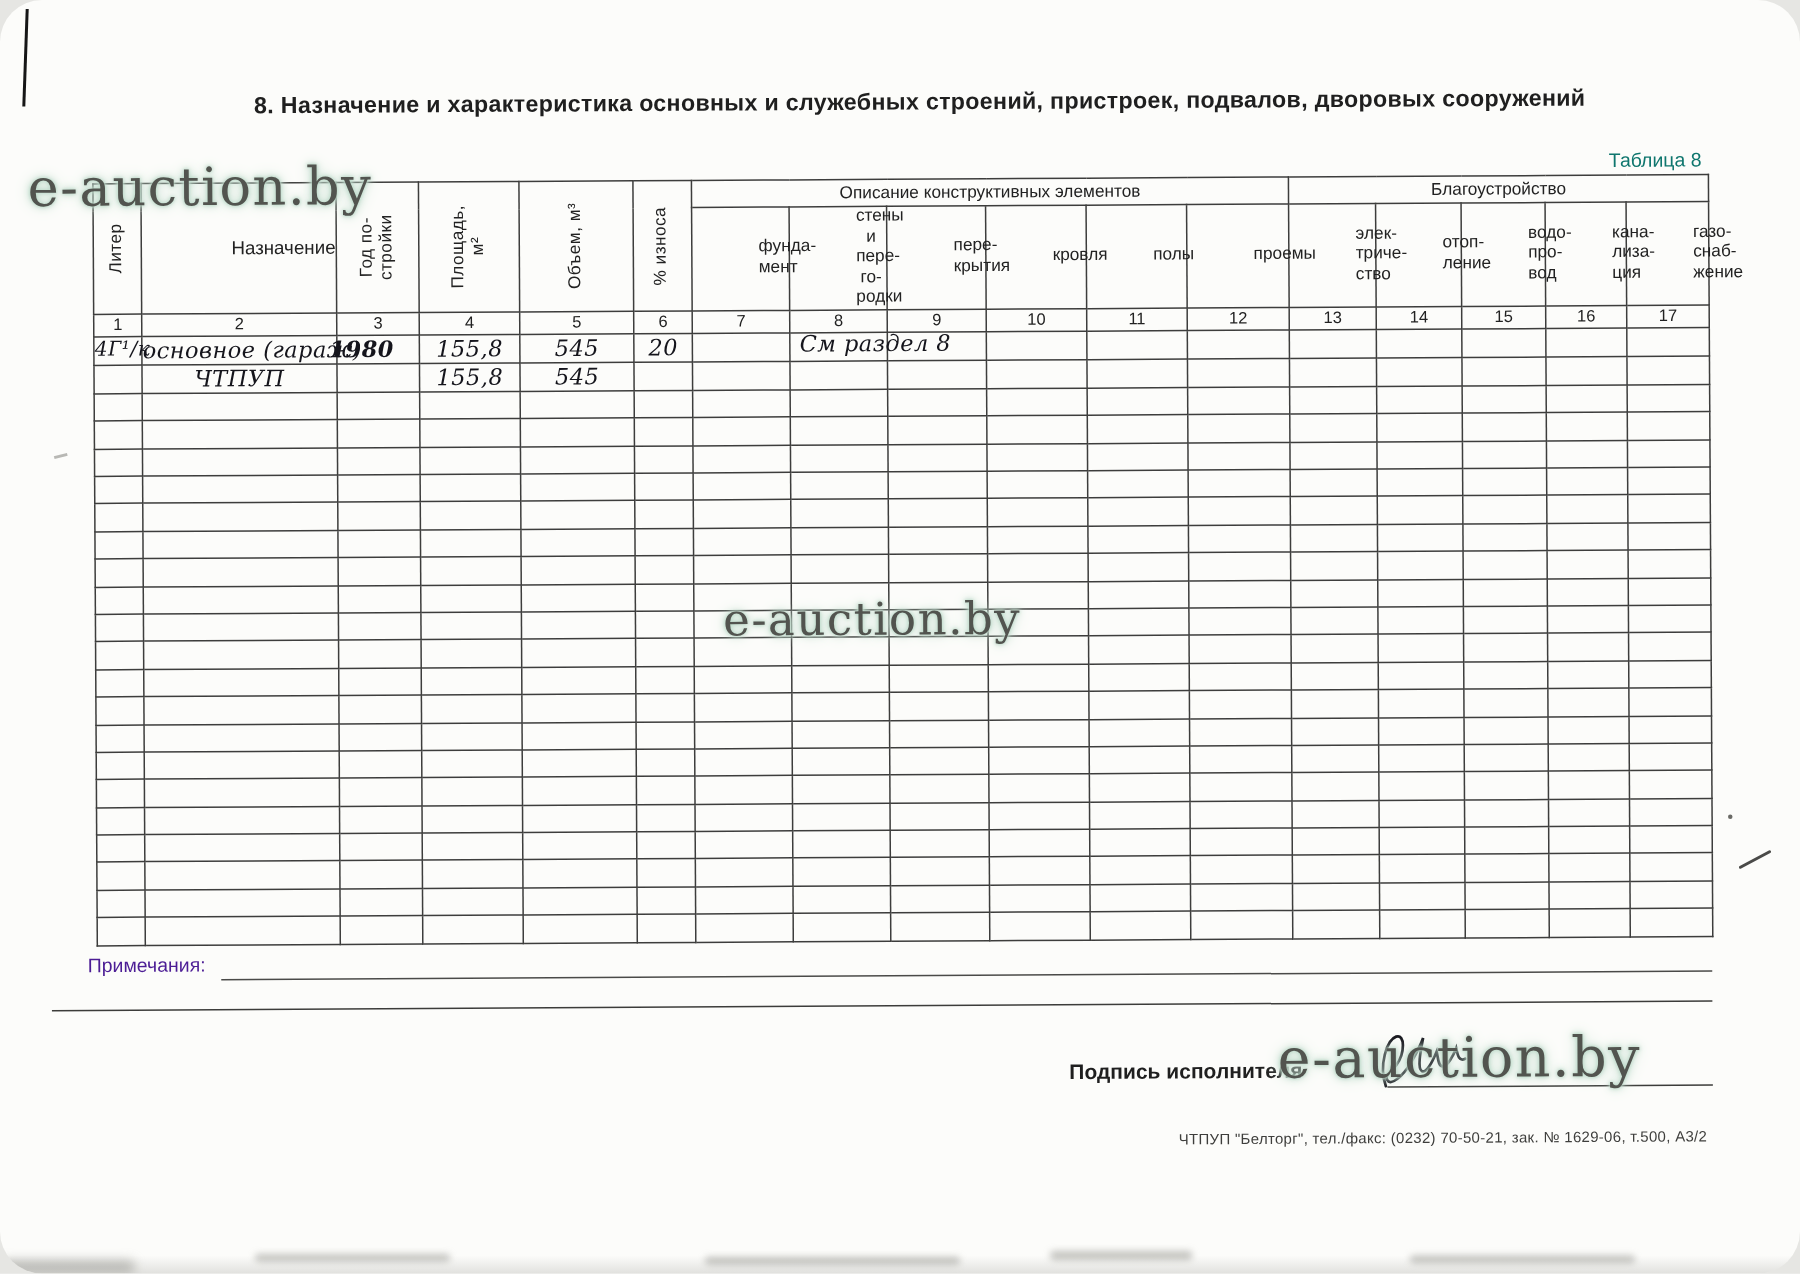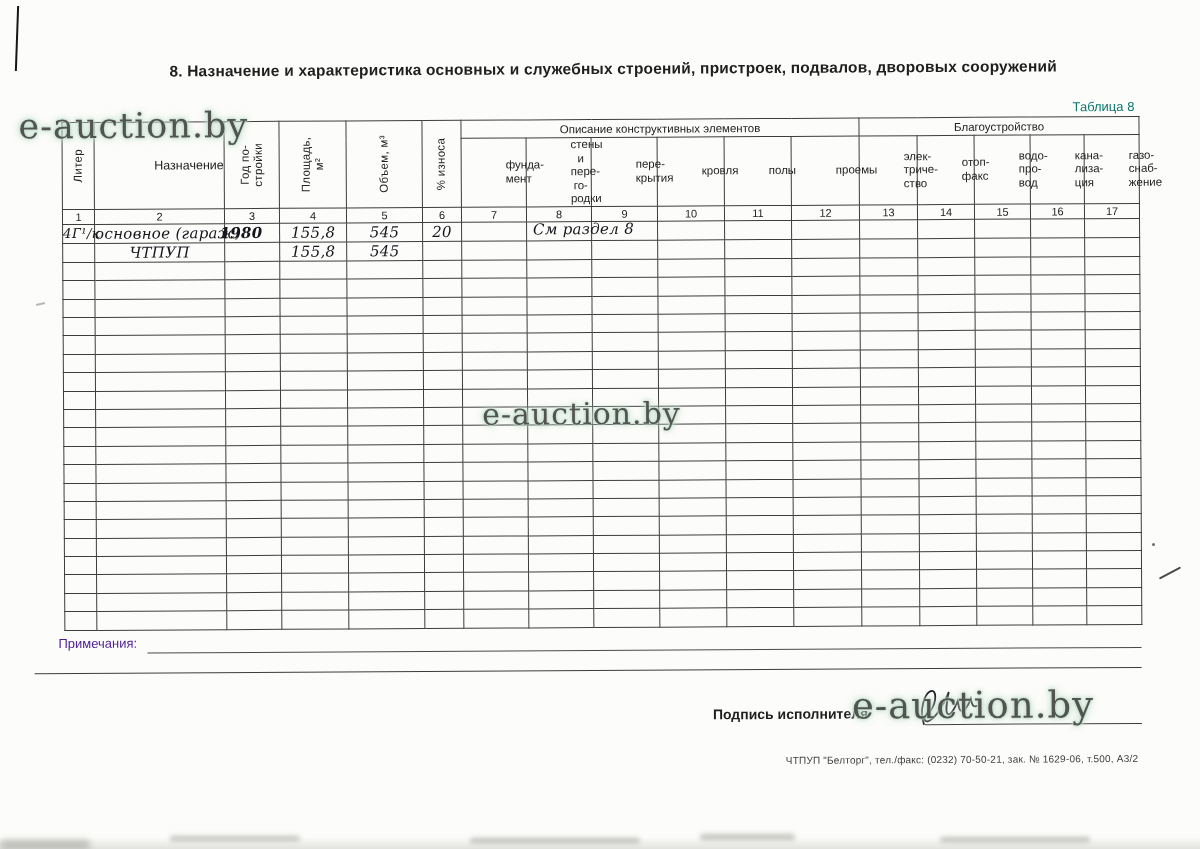--- a/index.html
+++ b/index.html
@@ -1,17 +1,17 @@
 <!DOCTYPE html>
 <html><head>
 <meta charset="utf-8">
 <style>
   html,body{margin:0;padding:0;background:#e6e6e3;}
   .paper{position:relative;width:1200px;height:849px;background:#fcfcfa;overflow:hidden;
-         font-family:"Liberation Sans",sans-serif;color:#242424;}
+         font-family:"Liberation Sans",sans-serif;color:#242424;border-radius:28px;}
   .tilt{position:absolute;inset:0;transform:rotate(-0.33deg);transform-origin:50% 46%;}
 
   .doc-title{position:absolute;left:150px;top:60px;width:930px;text-align:center;
              font-size:15.5px;font-weight:bold;color:#1f1f1f;letter-spacing:.2px;}
   .tbl-caption{position:absolute;top:102px;right:64px;font-size:13px;color:#0f766e;}
 
   table.inv{position:absolute;left:63px;top:119px;border-collapse:collapse;table-layout:fixed;
             width:1077px;font-size:11.5px;color:#222;}
   table.inv th,table.inv td{border:1px solid #3d3d3c;padding:0;vertical-align:middle;
             text-align:center;font-weight:normal;overflow:visible;}
@@ -135,21 +135,21 @@
 родки</th>
           <th class="pre">пере-
 крытия</th>
           <th class="pre">кровля</th>
           <th class="pre">полы</th>
           <th class="pre">проемы</th>
           <th class="pre">элек-
 триче-
 ство</th>
           <th class="pre">отоп-
-факс</th>
+ление</th>
           <th class="pre">водо-
 про-
 вод</th>
           <th class="pre">кана-
 лиза-
 ция</th>
           <th class="pre">газо-
 снаб-
 жение</th>
         </tr>

